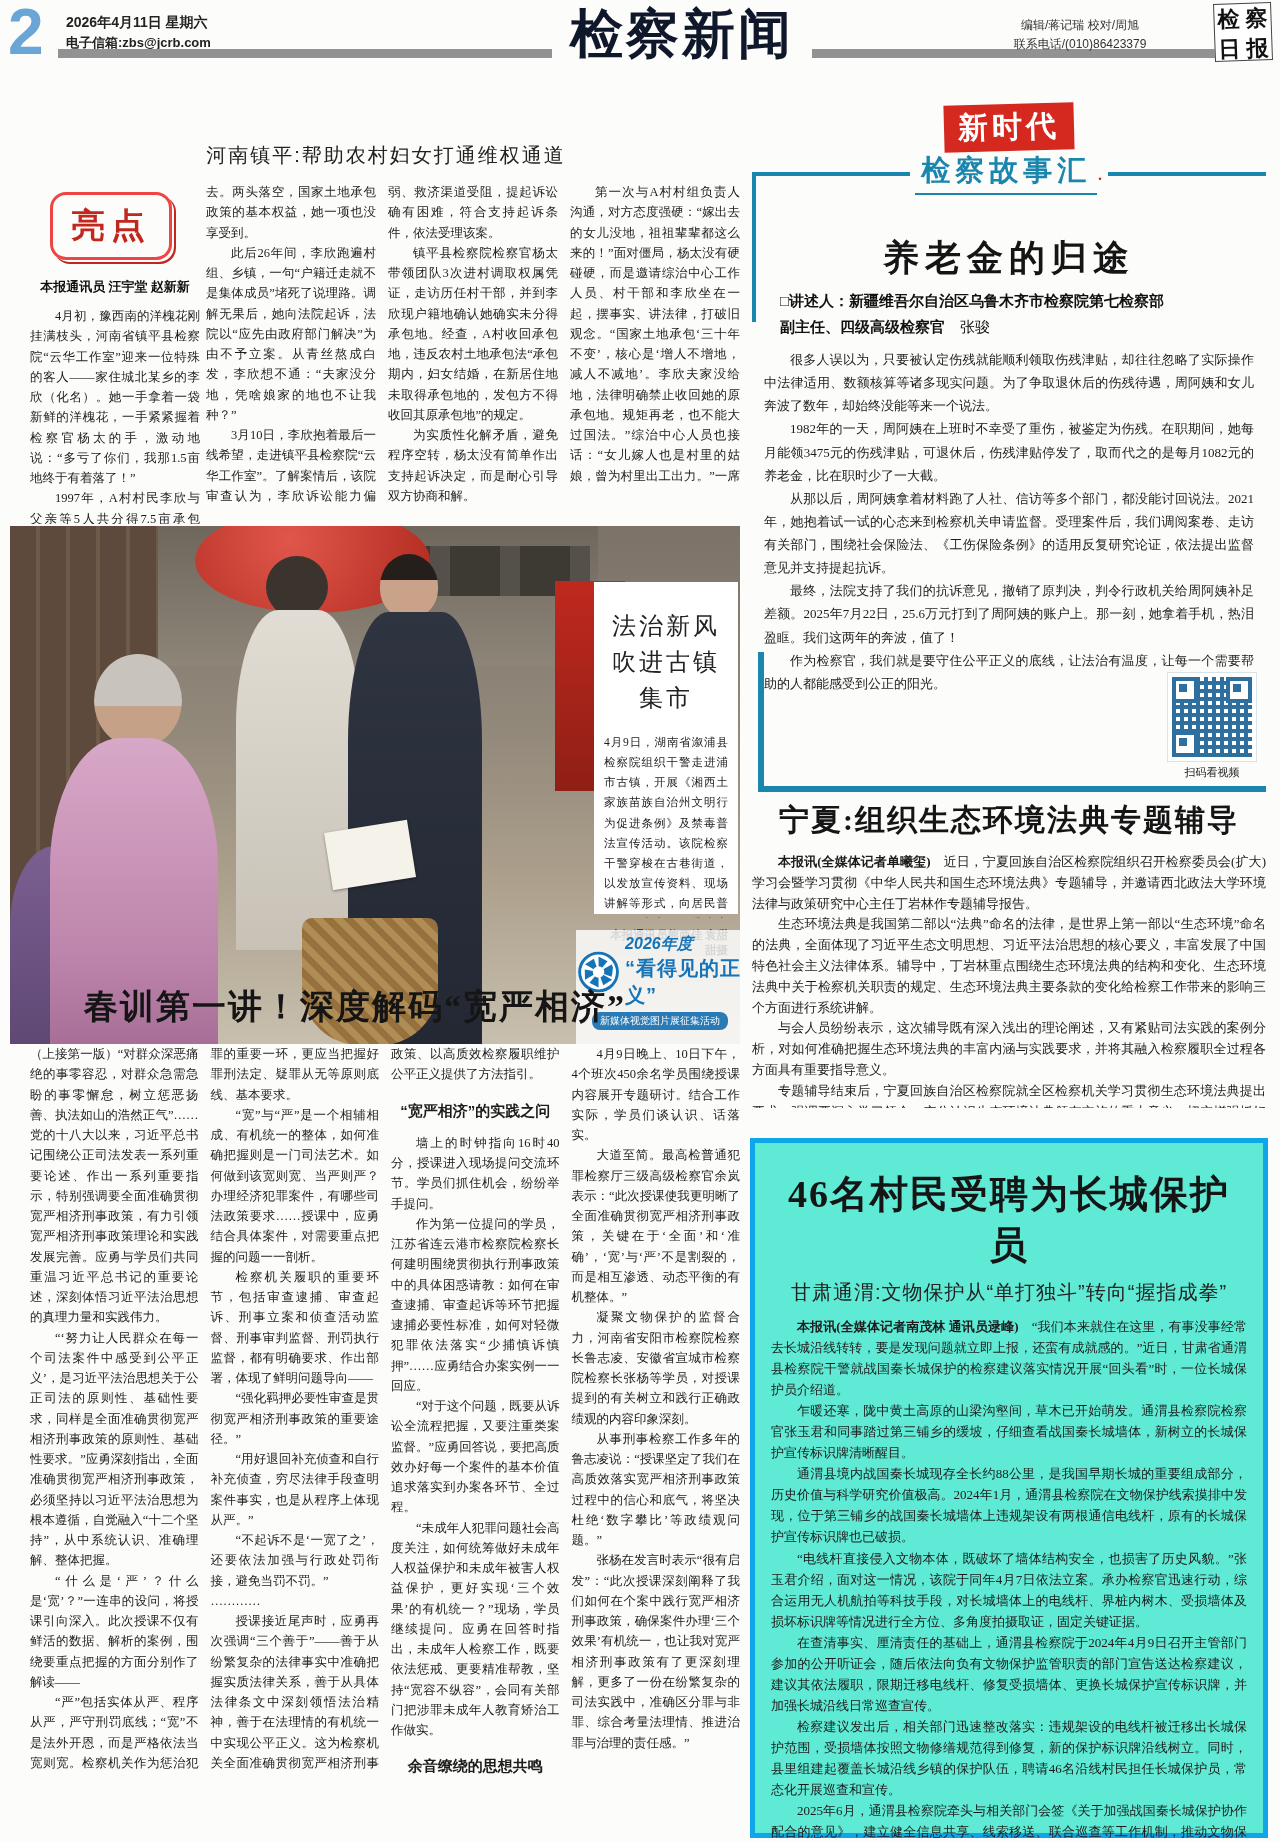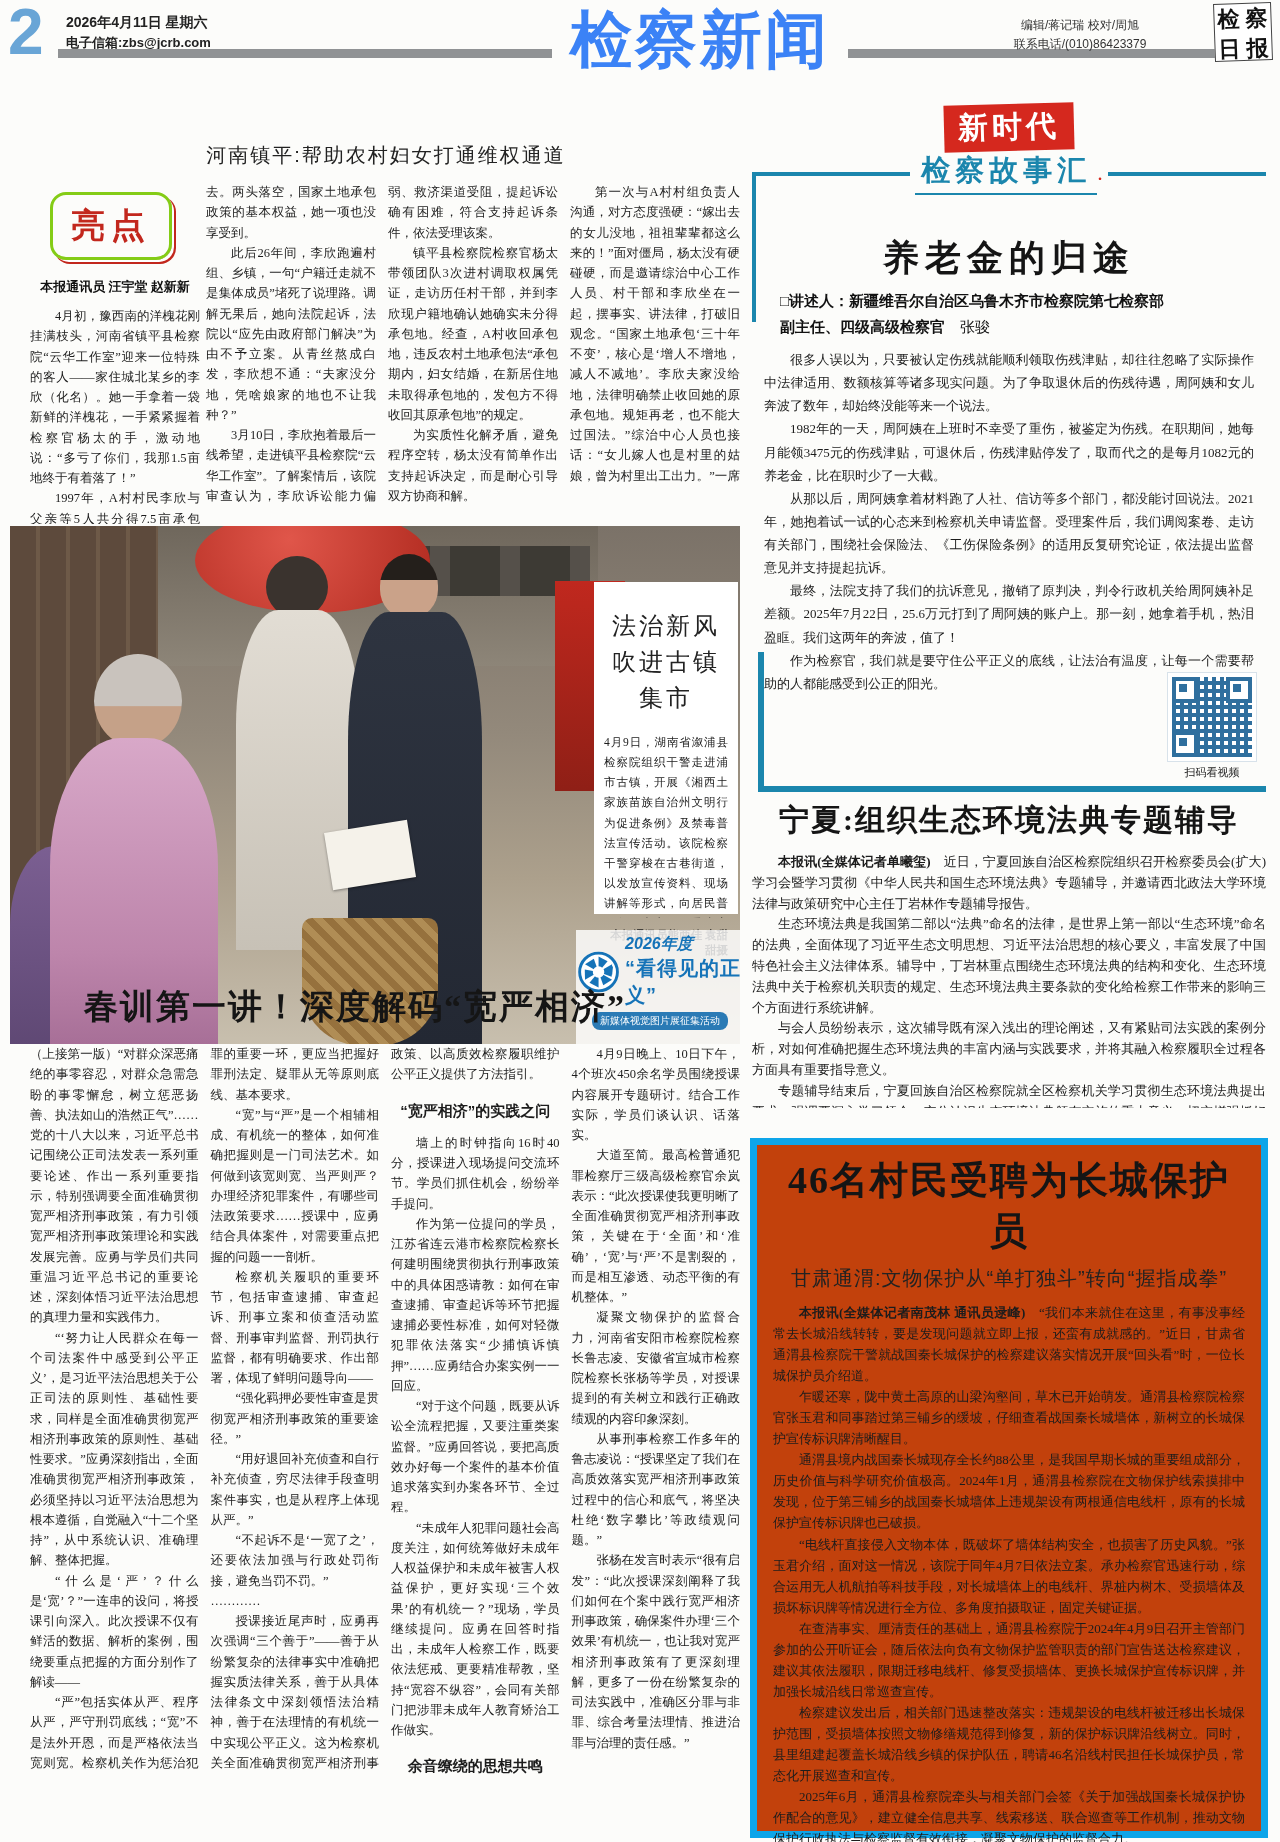--- a/index.html
+++ b/index.html
@@ -10,30 +10,30 @@
   .just{text-align:justify;text-justify:inter-ideograph;}
   .flow-p{margin:0;text-indent:2em;}
   .flow-p.cont{text-indent:0;font-family:Liberation Serif, serif;}
   .flow-p b{font-weight:bold;}
   .flow-sub{font-weight:bold;text-align:center;margin:14px 0 10px 0;font-size:15px;
             font-family:"Liberation Sans","DejaVu Sans",sans-serif;}
   
   .pagenum{font-size:64px;font-weight:900;color:#69a5d6;line-height:1;}
   .hdr-date{font-size:14px;font-weight:bold;color:#222;line-height:1.5;}
   .graybar{background:#909294;height:9px;}
-  .section-title{font-size:62px;font-weight:900;color:#3b82f6;letter-spacing:3px;background:#fcfcfa;
+  .section-title{font-size:53px;font-weight:900;color:#0f172a;letter-spacing:3px;background:#fcfcfa;
                  padding:0 18px;line-height:1.15;}
   .hdr-right{font-size:12px;color:#333;text-align:right;line-height:1.6;}
   .masthead{width:56px;height:56px;background:#fff;display:grid;grid-template-columns:1fr 1fr;
             align-items:center;justify-items:center;font-weight:900;font-size:22px;color:#111;
             transform:rotate(-2deg);border:1px solid #444;}
   
   .lead-headline{font-size:46px;font-weight:900;letter-spacing:4px;text-align:center;color:#151515;}
   .lead-subhead{font-size:20px;letter-spacing:2px;text-align:center;color:#222;}
-  .badge-liangdian{width:116px;height:62px;border:3px solid #84cc16;border-radius:16px;
+  .badge-liangdian{width:116px;height:62px;border:3px solid #ef4444;border-radius:16px;
      display:flex;align-items:center;justify-content:center;color:#c2271d;font-size:34px;
      font-weight:900;letter-spacing:6px;box-shadow:3px 3px 0 -1px #fff,4px 4px 0 0 #c2271d;}
   .byline{font-size:13px;font-weight:bold;color:#111;}
   .body-txt{font-size:12.5px;line-height:1.62;}
   .cols3{column-count:3;column-gap:12px;}
   .cols4{column-count:4;column-gap:12px;}
   .clip{overflow:hidden;}
   
   .photo{background:linear-gradient(180deg,#7b7268 0%,#93897b 40%,#aca08c 68%,#c8bfae 100%);overflow:hidden;}
   .caption-panel{background:#fff;padding:26px 10px 10px 10px;}
@@ -59,21 +59,21 @@
       repeating-linear-gradient(0deg,#2f6f9e 0 4px,transparent 4px 8px),
       repeating-linear-gradient(90deg,#2f6f9e 0 4px,#fff 4px 8px);
       position:relative;border:4px solid #fff;outline:1px solid #d8e2ea;}
   .qr .find{position:absolute;width:18px;height:18px;border:4px solid #2f6f9e;background:#fff;}
   .qr .find::after{content:"";position:absolute;left:3px;top:3px;width:8px;height:8px;background:#2f6f9e;}
   .qr-cap{font-size:11px;text-align:center;color:#222;margin-top:4px;}
   
   .nx-headline{font-size:30px;font-weight:900;letter-spacing:2px;text-align:center;color:#151515;}
   .nx-body{font-size:13px;line-height:1.6;}
   
-  .redbox{border:7px solid #0ea5e9;background:#c2410c;padding:10px 16px;box-sizing:border-box;}
+  .redbox{border:5px solid #0ea5e9;background:#5eead4;padding:26px 16px;box-sizing:border-box;}
   .gw-headline{font-size:38px;font-weight:900;letter-spacing:2px;text-align:center;color:#151515;}
   .gw-subhead{font-size:20px;letter-spacing:1px;text-align:center;color:#222;margin-top:8px;
               font-family:"Liberation Sans","DejaVu Sans",sans-serif;font-weight:500;}
   .gw-body{font-size:13px;line-height:1.62;margin-top:10px;}
   
   .fig{position:absolute;}
 </style>
 </head>
 <body>
 

